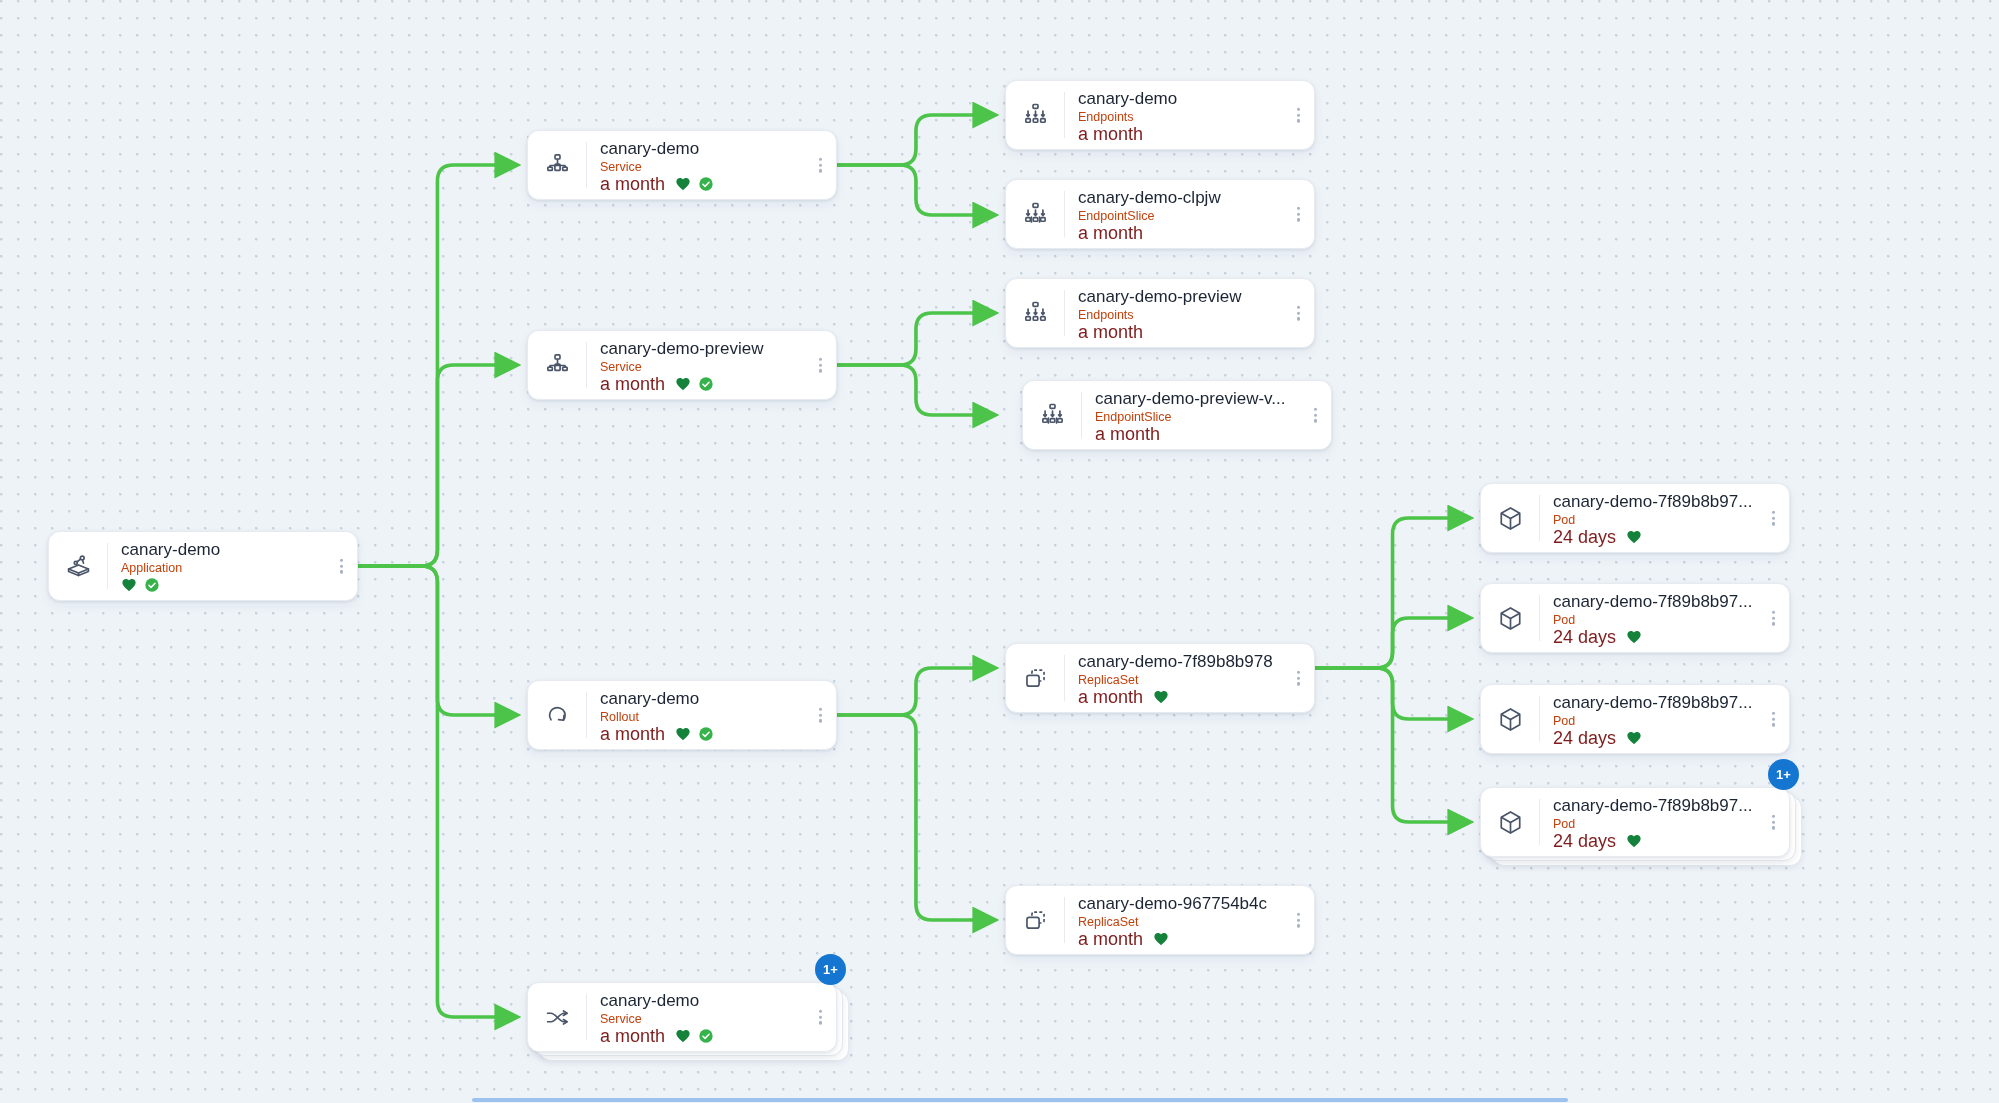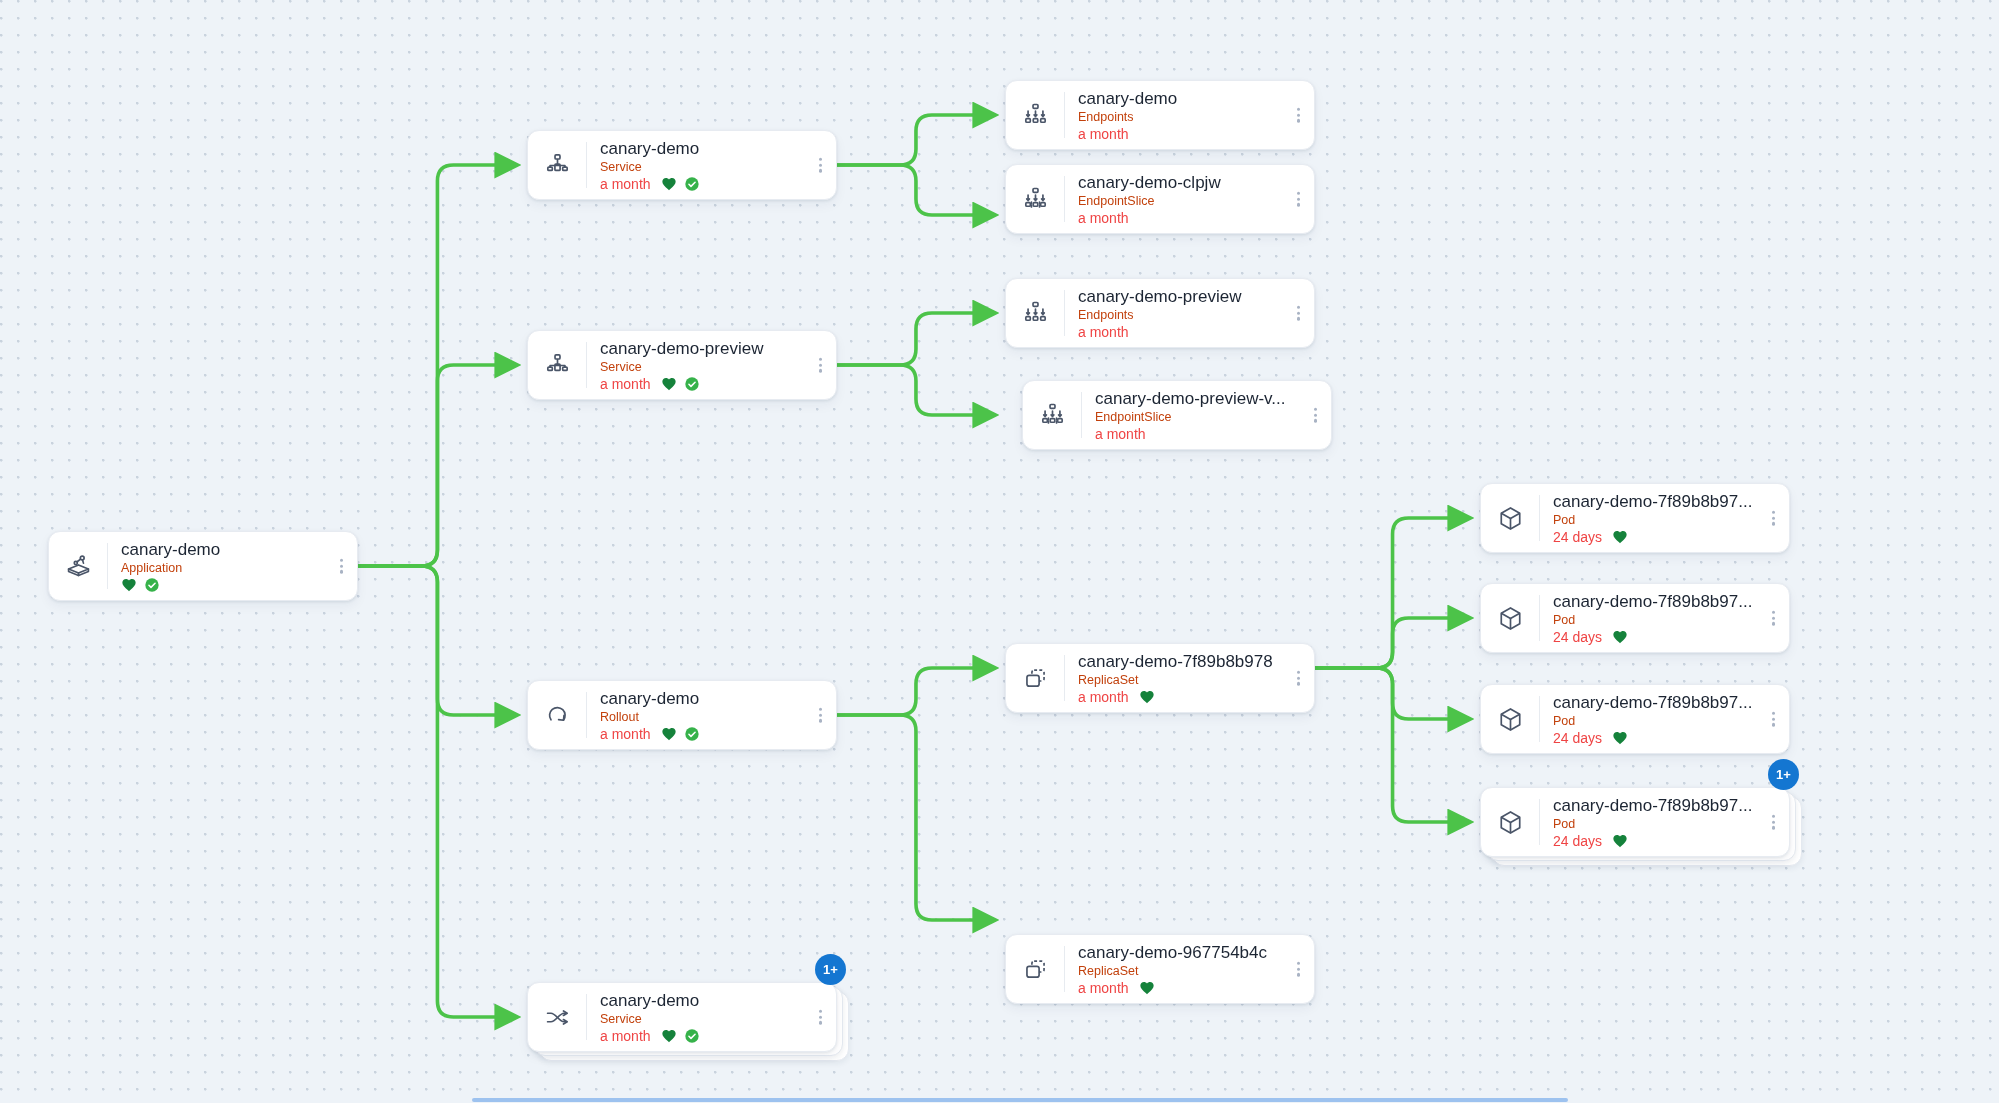--- a/index.html
+++ b/index.html
@@ -27,21 +27,21 @@
   .icon-cell{width:58px;min-width:58px;display:flex;align-items:center;justify-content:center;}
   .icon-cell svg{width:27px;height:27px;}
   .vdivider{width:1px;height:46px;background:#e7ebf0;}
   .text-cell{flex:1;padding:6px 22px 6px 13px;min-width:0;display:flex;flex-direction:column;justify-content:center;}
   .title{
     font-size:17px;font-weight:500;color:#1c2533;line-height:21px;
     white-space:nowrap;overflow:hidden;max-width:200px;
   }
   .kind{font-size:12.5px;color:#c2410c;line-height:17px;}
   .meta{display:flex;align-items:center;gap:7px;line-height:17px;min-height:17px;}
-  .age{font-size:14px;color:#ef4444;margin-right:3px;}
+  .age{font-size:18px;color:#7f1d1d;margin-right:3px;}
   .health{display:inline-flex;align-items:center;}
   .health svg{width:16px;height:16px;}
   .kebab{
     position:absolute;right:4px;top:50%;transform:translateY(-50%);
     background:none;border:none;cursor:pointer;padding:8px 10px;
     display:flex;flex-direction:column;gap:2.5px;align-items:center;
   }
   .kebab i{width:3.2px;height:3.2px;border-radius:50%;background:#a9b3c4;display:block;}
   .badge{
     position:absolute;top:-28px;right:-9px;width:31px;height:31px;border-radius:50%;
@@ -299,21 +299,21 @@
         </div>
       </div>
       <button class="kebab">
           <i></i>
           <i></i>
           <i></i>
         </button>
     </div>
 
   </div>
-    <div class="node" style="left: 1005px; top: 164px;">
+    <div class="node" style="left: 1005px; top: 179px;">
 
     <div class="card">
       <div class="icon-cell">
           <svg viewBox="0 0 24 24" fill="none" stroke="#4a5568" stroke-width="1.5" stroke-linejoin="round" stroke-linecap="round">
             <rect x="9.8" y="2.2" width="4.4" height="3.4" rx="0.9"></rect>
             <path d="M5.4 8 V12.8 M4.2 11.5 L5.4 12.9 L6.6 11.5"></path>
             <path d="M12 8 V12.8 M10.8 11.5 L12 12.9 L13.2 11.5"></path>
             <path d="M18.6 8 V12.8 M17.4 11.5 L18.6 12.9 L19.8 11.5"></path>
             <path d="M8.4 14.2 V18.6" stroke-dasharray="1.4 1.6"></path>
             <path d="M15.6 14.2 V18.6" stroke-dasharray="1.4 1.6"></path>
@@ -427,21 +427,21 @@
         </div>
       </div>
       <button class="kebab">
           <i></i>
           <i></i>
           <i></i>
         </button>
     </div>
 
   </div>
-    <div class="node" style="left: 1005px; top: 934px;">
+    <div class="node" style="left: 1005px; top: 885px;">
 
     <div class="card">
       <div class="icon-cell">
           <svg viewBox="0 0 24 24" fill="none" stroke="#4a5568" stroke-width="1.5" stroke-linejoin="round">
             <rect x="8.8" y="4.6" width="10.8" height="9.6" rx="2" stroke-dasharray="2.6 2"></rect>
             <rect x="4.4" y="9.2" width="10.8" height="9.6" rx="2" fill="#ffffff"></rect>
           </svg>
         </div>
       <div class="vdivider"></div>
       <div class="text-cell">

